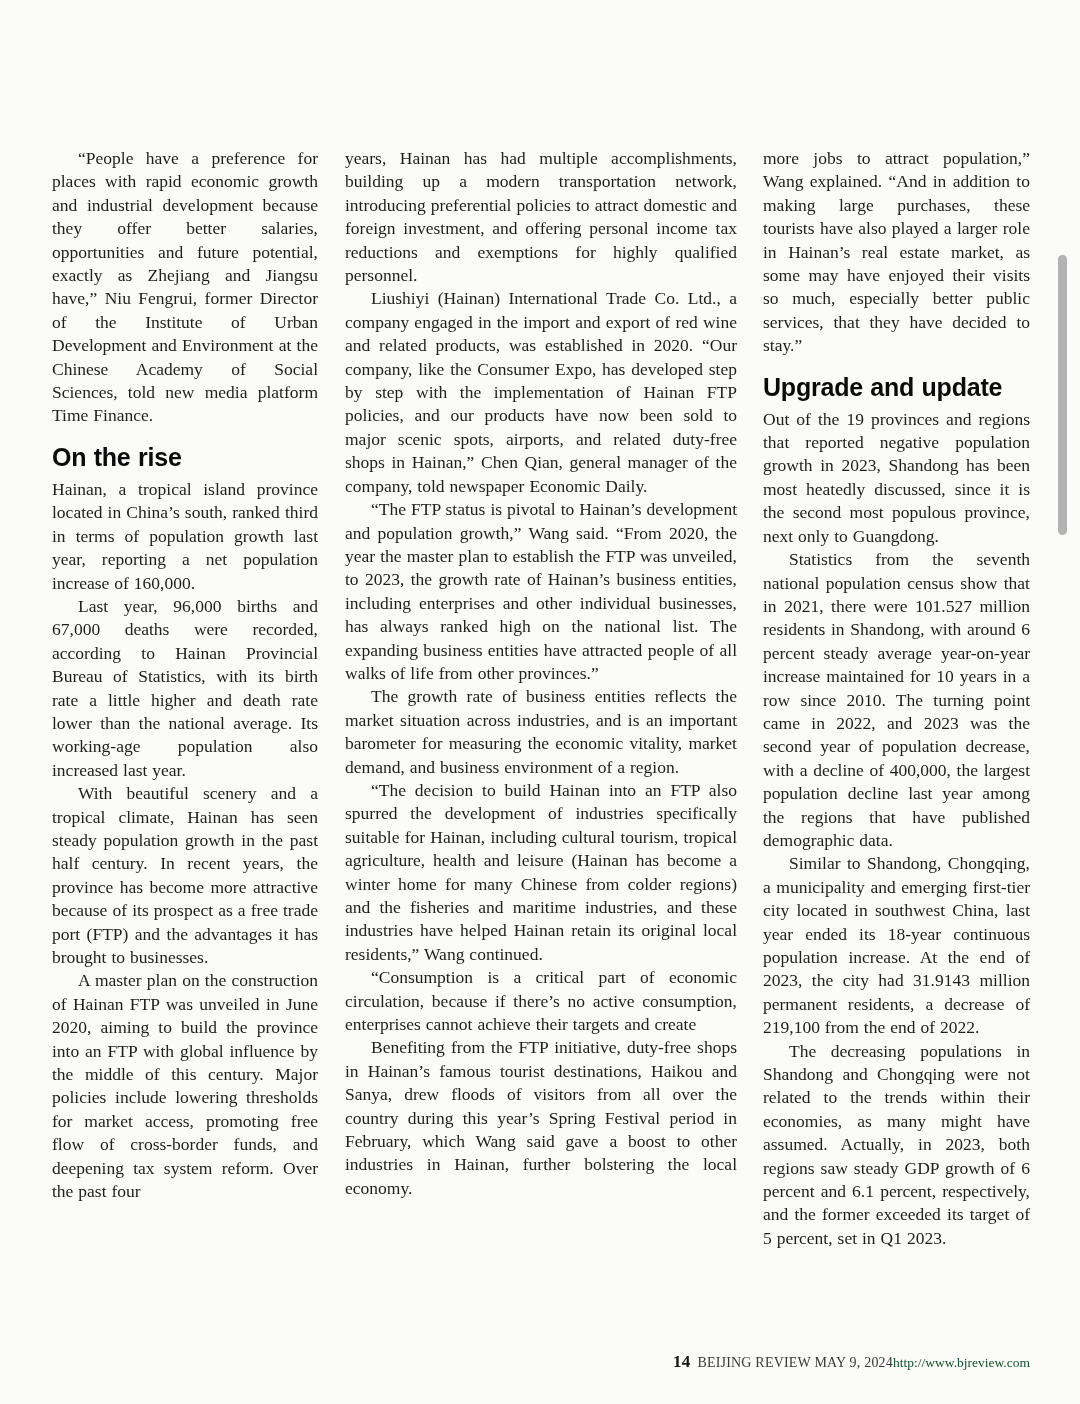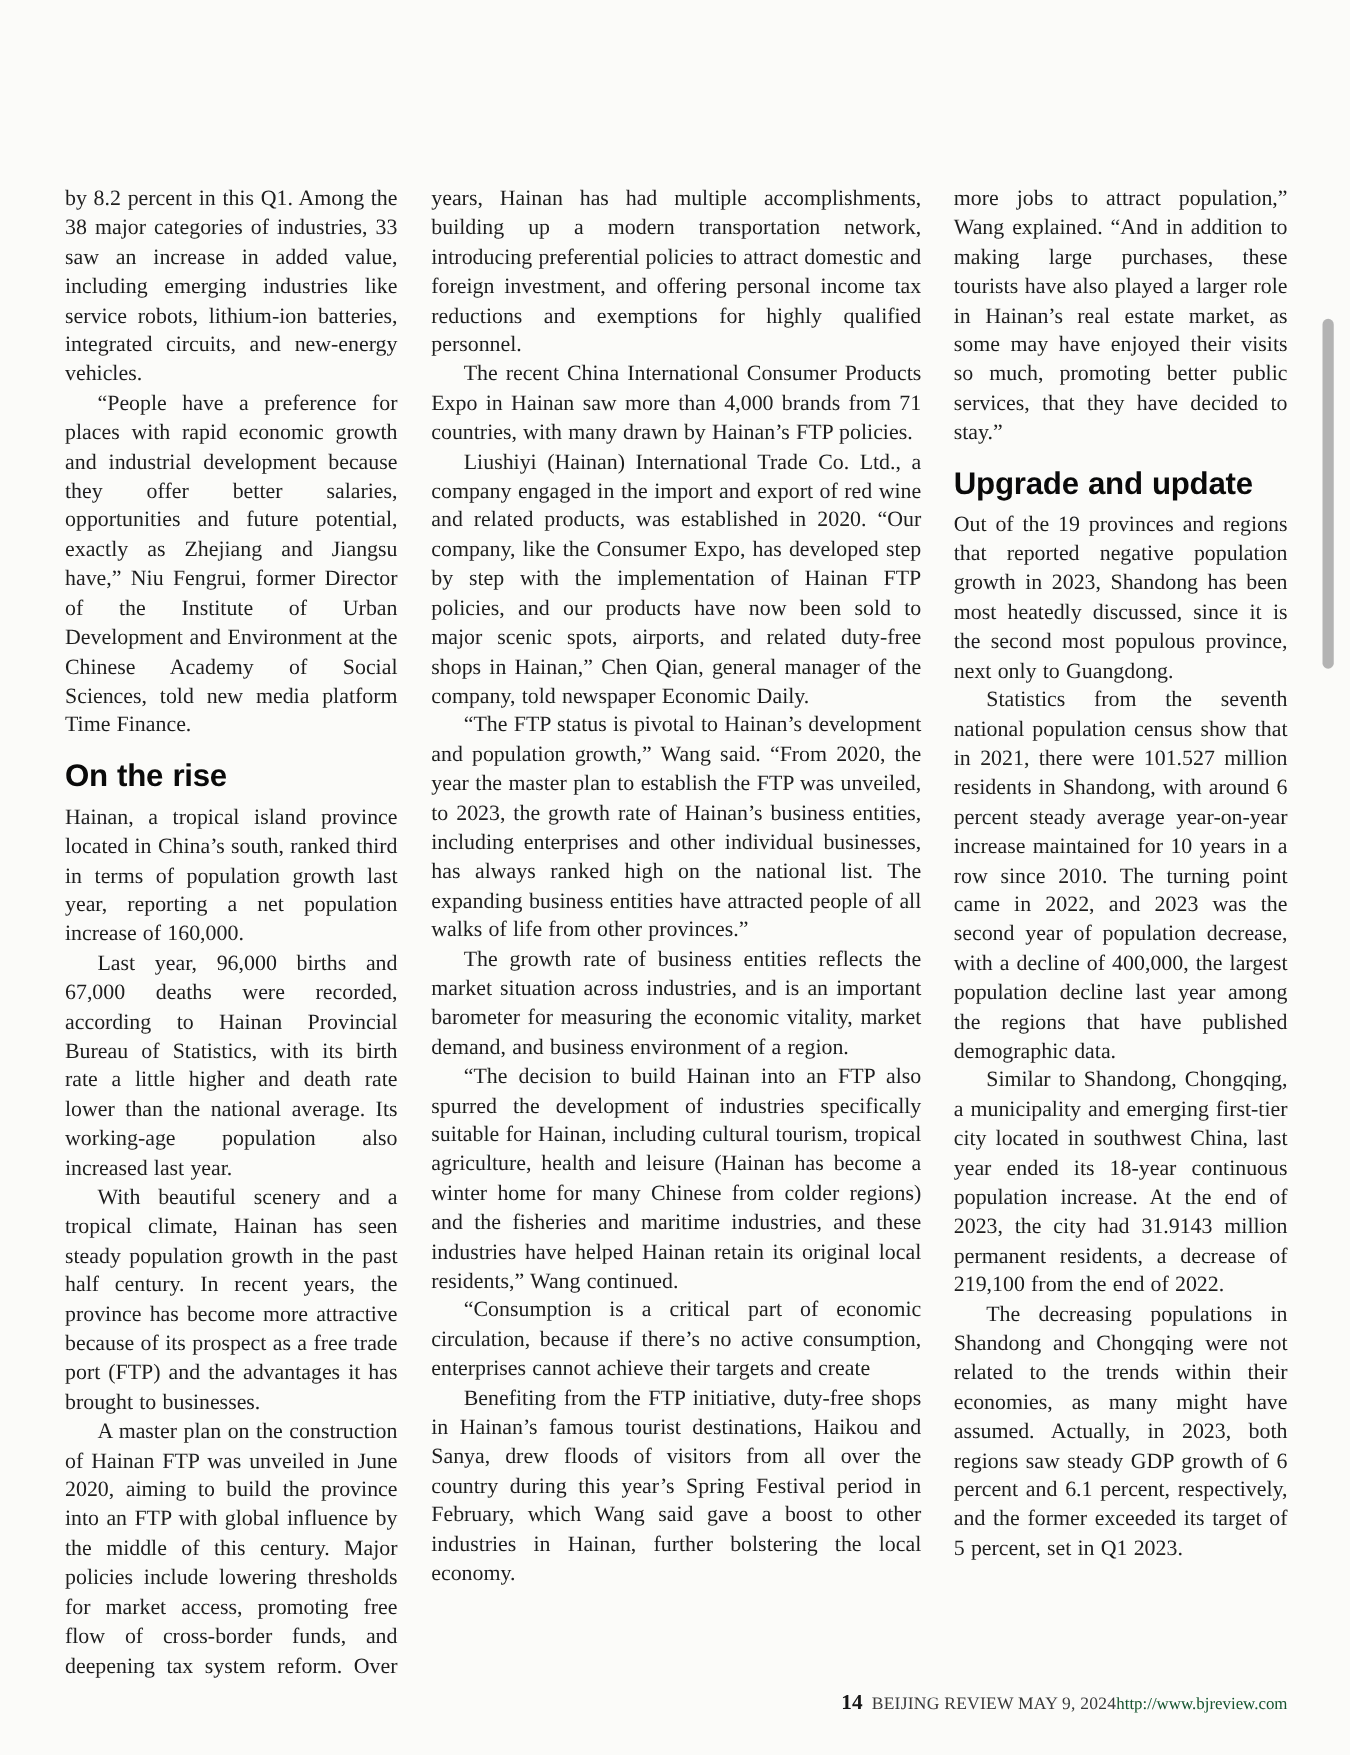--- a/index.html
+++ b/index.html
@@ -81,40 +81,38 @@
     background: var(--scrollbar);
   }
 </style>
 </head>
 <body>
 
 <div class="page">
 
   <div class="columns">
     <div class="col col-1">
-        <p class="para">by 8.2 percent in this Q1. Among the 38 major categories of industries, 33 saw an increase in added value, including emerging industries like service robots, lithium-ion batteries, integrated circuits, and new-energy vehicles.</p>
         <p class="para indent">“People have a preference for places with rapid economic growth and industrial development because they offer better salaries, opportunities and future potential, exactly as Zhejiang and Jiangsu have,” Niu Fengrui, former Director of the Institute of Urban Development and Environment at the Chinese Academy of Social Sciences, told new media platform Time Finance.</p>
         <h2 class="heading">On the rise</h2>
         <p class="para">Hainan, a tropical island province located in China’s south, ranked third in terms of population growth last year, reporting a net population increase of 160,000.</p>
         <p class="para indent">Last year, 96,000 births and 67,000 deaths were recorded, according to Hainan Provincial Bureau of Statistics, with its birth rate a little higher and death rate lower than the national average. Its working-age population also increased last year.</p>
         <p class="para indent">With beautiful scenery and a tropical climate, Hainan has seen steady population growth in the past half century. In recent years, the province has become more attractive because of its prospect as a free trade port (FTP) and the advantages it has brought to businesses.</p>
         <p class="para indent">A master plan on the construction of Hainan FTP was unveiled in June 2020, aiming to build the province into an FTP with global influence by the middle of this century. Major policies include lowering thresholds for market access, promoting free flow of cross-border funds, and deepening tax system reform. Over the past four</p>
       </div>
     <div class="col col-2">
         <p class="para">years, Hainan has had multiple accomplishments, building up a modern transportation network, introducing preferential policies to attract domestic and foreign investment, and offering personal income tax reductions and exemptions for highly qualified personnel.</p>
-        <p class="para indent">The recent China International Consumer Products Expo in Hainan saw more than 4,000 brands from 71 countries, with many drawn by Hainan’s FTP policies.</p>
         <p class="para indent"><span>Liushiyi (Hainan) International Trade Co. Ltd., a company engaged in the import and export of red wine and related products, was established in 2020. “Our company, like the Consumer Expo, has developed step by step with the implementation of Hainan FTP policies, and our products have now been sold to major scenic spots, airports, and related duty-free shops in Hainan,” Chen Qian, general manager of the company, told newspaper </span><span class="italic">Economic Daily</span><span>.</span></p>
         <p class="para indent">“The FTP status is pivotal to Hainan’s development and population growth,” Wang said. “From 2020, the year the master plan to establish the FTP was unveiled, to 2023, the growth rate of Hainan’s business entities, including enterprises and other individual businesses, has always ranked high on the national list. The expanding business entities have attracted people of all walks of life from other provinces.”</p>
         <p class="para indent">The growth rate of business entities reflects the market situation across industries, and is an important barometer for measuring the economic vitality, market demand, and business environment of a region.</p>
         <p class="para indent">“The decision to build Hainan into an FTP also spurred the development of industries specifically suitable for Hainan, including cultural tourism, tropical agriculture, health and leisure (Hainan has become a winter home for many Chinese from colder regions) and the fisheries and maritime industries, and these industries have helped Hainan retain its original local residents,” Wang continued.</p>
         <p class="para indent">“Consumption is a critical part of economic circulation, because if there’s no active consumption, enterprises cannot achieve their targets and create</p>
         <p class="para indent">Benefiting from the FTP initiative, duty-free shops in Hainan’s famous tourist destinations, Haikou and Sanya, drew floods of visitors from all over the country during this year’s Spring Festival period in February, which Wang said gave a boost to other industries in Hainan, further bolstering the local economy.</p>
       </div>
     <div class="col col-3">
-        <p class="para">more jobs to attract population,” Wang explained. “And in addition to making large purchases, these tourists have also played a larger role in Hainan’s real estate market, as some may have enjoyed their visits so much, promoting better public services, that they have decided to stay.”</p>
+        <p class="para">more jobs to attract population,” Wang explained. “And in addition to making large purchases, these tourists have also played a larger role in Hainan’s real estate market, as some may have enjoyed their visits so much, especially better public services, that they have decided to stay.”</p>
         <h2 class="heading">Upgrade and update</h2>
         <p class="para">Out of the 19 provinces and regions that reported negative population growth in 2023, Shandong has been most heatedly discussed, since it is the second most populous province, next only to Guangdong.</p>
         <p class="para indent">Statistics from the seventh national population census show that in 2021, there were 101.527 million residents in Shandong, with around 6 percent steady average year-on-year increase maintained for 10 years in a row since 2010. The turning point came in 2022, and 2023 was the second year of population decrease, with a decline of 400,000, the largest population decline last year among the regions that have published demographic data.</p>
         <p class="para indent">Similar to Shandong, Chongqing, a municipality and emerging first-tier city located in southwest China, last year ended its 18-year continuous population increase. At the end of 2023, the city had 31.9143 million permanent residents, a decrease of 219,100 from the end of 2022.</p>
         <p class="para indent">The decreasing populations in Shandong and Chongqing were not related to the trends within their economies, as many might have assumed. Actually, in 2023, both regions saw steady GDP growth of 6 percent and 6.1 percent, respectively, and the former exceeded its target of 5 percent, set in Q1 2023.</p>
       </div>
   </div>
 
   <div class="footer">
     <div class="footer-left">

